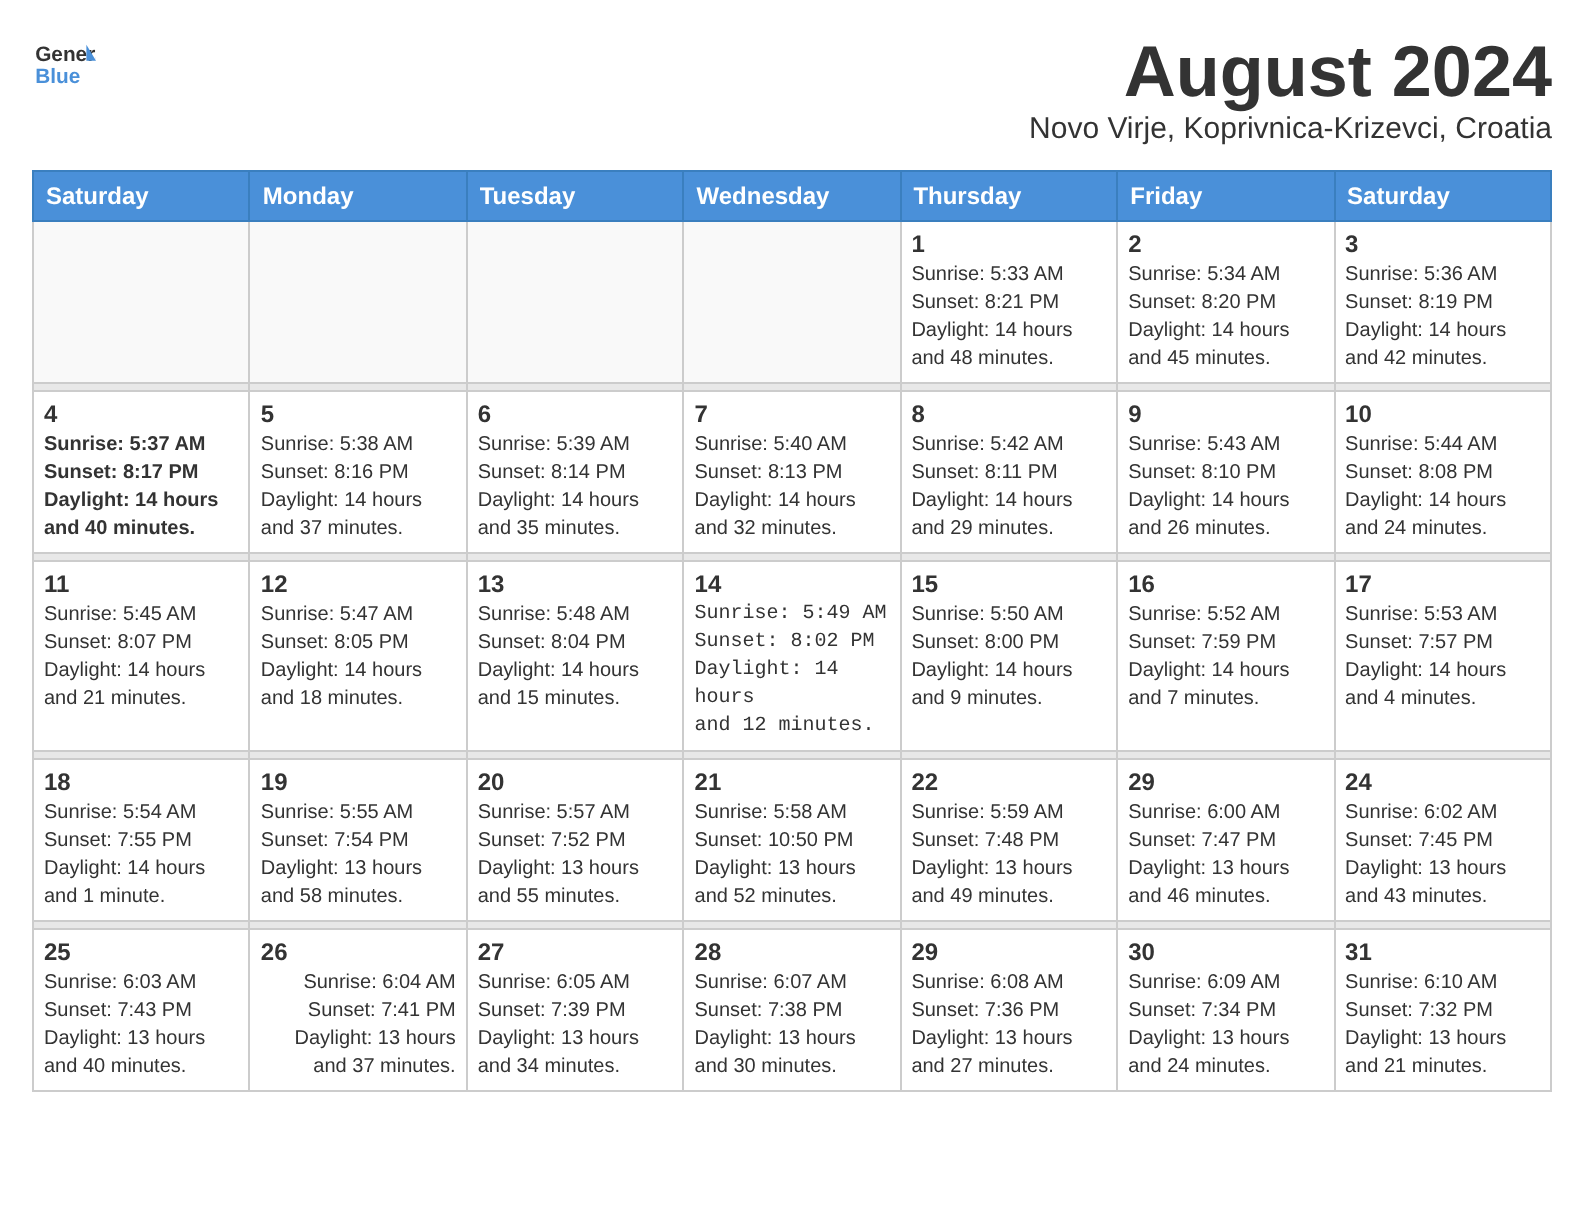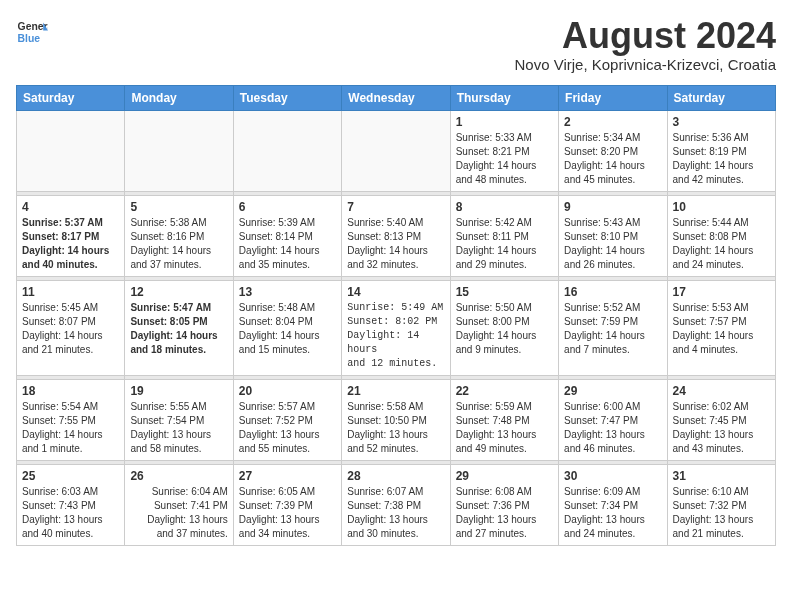--- a/index.html
+++ b/index.html
@@ -210,21 +210,21 @@
       <tr>
         <td>
           <div class="day-number">11</div>
           <div class="day-info" style="white-space: pre-line;">Sunrise: 5:45 AM
 Sunset: 8:07 PM
 Daylight: 14 hours
 and 21 minutes.</div>
         </td>
         <td>
           <div class="day-number">12</div>
-          <div class="day-info" style="white-space: pre-line; font-weight: bold;">Sunrise: 5:47 AM
+          <div class="day-info" style="white-space: pre-line;">Sunrise: 5:47 AM
 Sunset: 8:05 PM
 Daylight: 14 hours
 and 18 minutes.</div>
         </td>
         <td>
           <div class="day-number">13</div>
           <div class="day-info" style="white-space: pre-line;">Sunrise: 5:48 AM
 Sunset: 8:04 PM
 Daylight: 14 hours
 and 15 minutes.</div>

